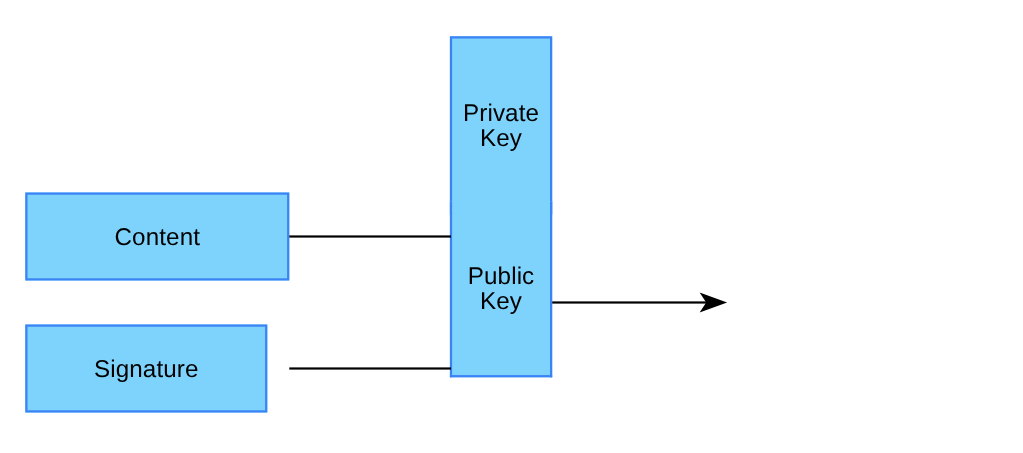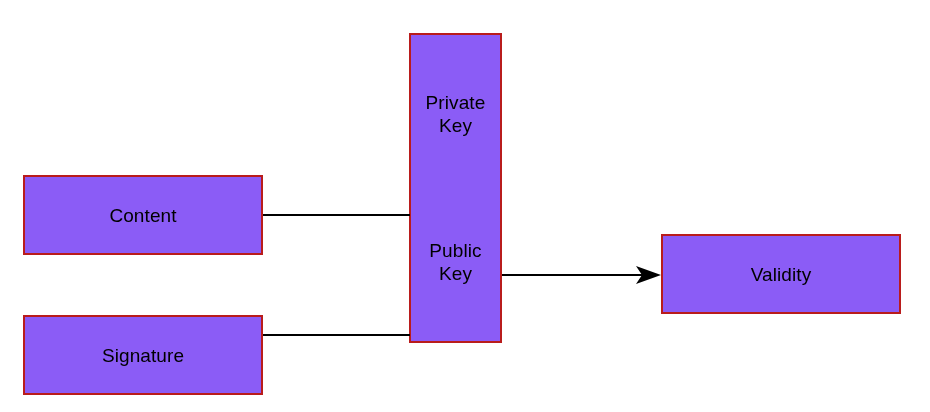--- a/index.html
+++ b/index.html
@@ -12,40 +12,40 @@
     position: relative;
     width: 930px;
     height: 412px;
     background: #ffffff;
     overflow: hidden;
     font-family: "Liberation Sans", "DejaVu Sans", sans-serif;
   }
   .node {
     position: absolute;
     box-sizing: border-box;
-    background: #8b5cf6;
-    border: 2px solid #b91c1c;
+    background: #7dd3fc;
+    border: 2px solid #3b82f6;
     display: flex;
     align-items: center;
     justify-content: center;
     text-align: center;
     color: #000000;
-    font-size: 19px;
+    font-size: 22px;
     line-height: 23px;
     letter-spacing: 0.1px;
   }
   .node .label {
     display: block;
     padding: 0 4px;
     white-space: pre-line;
   }
 
   
   #node-content   { left: 23px;  top: 175px; width: 240px; height: 80px; }
-  #node-signature { left: 23px;  top: 295px; width: 240px; height: 80px; margin-top: 20px; }
+  #node-signature { left: 23px;  top: 295px; width: 220px; height: 80px; }
   #node-validity  { left: 661px; top: 234px; width: 240px; height: 80px; }
 
   
   #node-private-key { left: 409px; top: 33px;  width: 93px; height: 162px; border-bottom-width: 2px; }
   #node-public-key  { left: 409px; top: 183px; width: 93px; height: 160px; border-top-width: 0; }
 
   
   .edge {
     position: absolute;
     background: #000000;
@@ -84,23 +84,20 @@
   <div class="node" id="node-private-key">
     <span class="label">Private
 Key</span>
   </div>
 
   <div class="node" id="node-public-key">
     <span class="label">Public
 Key</span>
   </div>
 
-  <div class="node" id="node-validity">
-    <span class="label">Validity</span>
-  </div>
 
   <div class="edge edge-h" id="edge-content-key"></div>
 
   <div class="edge edge-h" id="edge-signature-key"></div>
 
   <div class="edge edge-h" id="edge-key-validity-shaft"></div>
 
   <div id="edge-key-validity-head">
     <svg width="26" height="26" viewBox="0 0 26 26" xmlns="http://www.w3.org/2000/svg" aria-hidden="true">
       <path d="M 0 4 L 25 13 L 0 22 L 6 13 Z" fill="#000000"></path>

